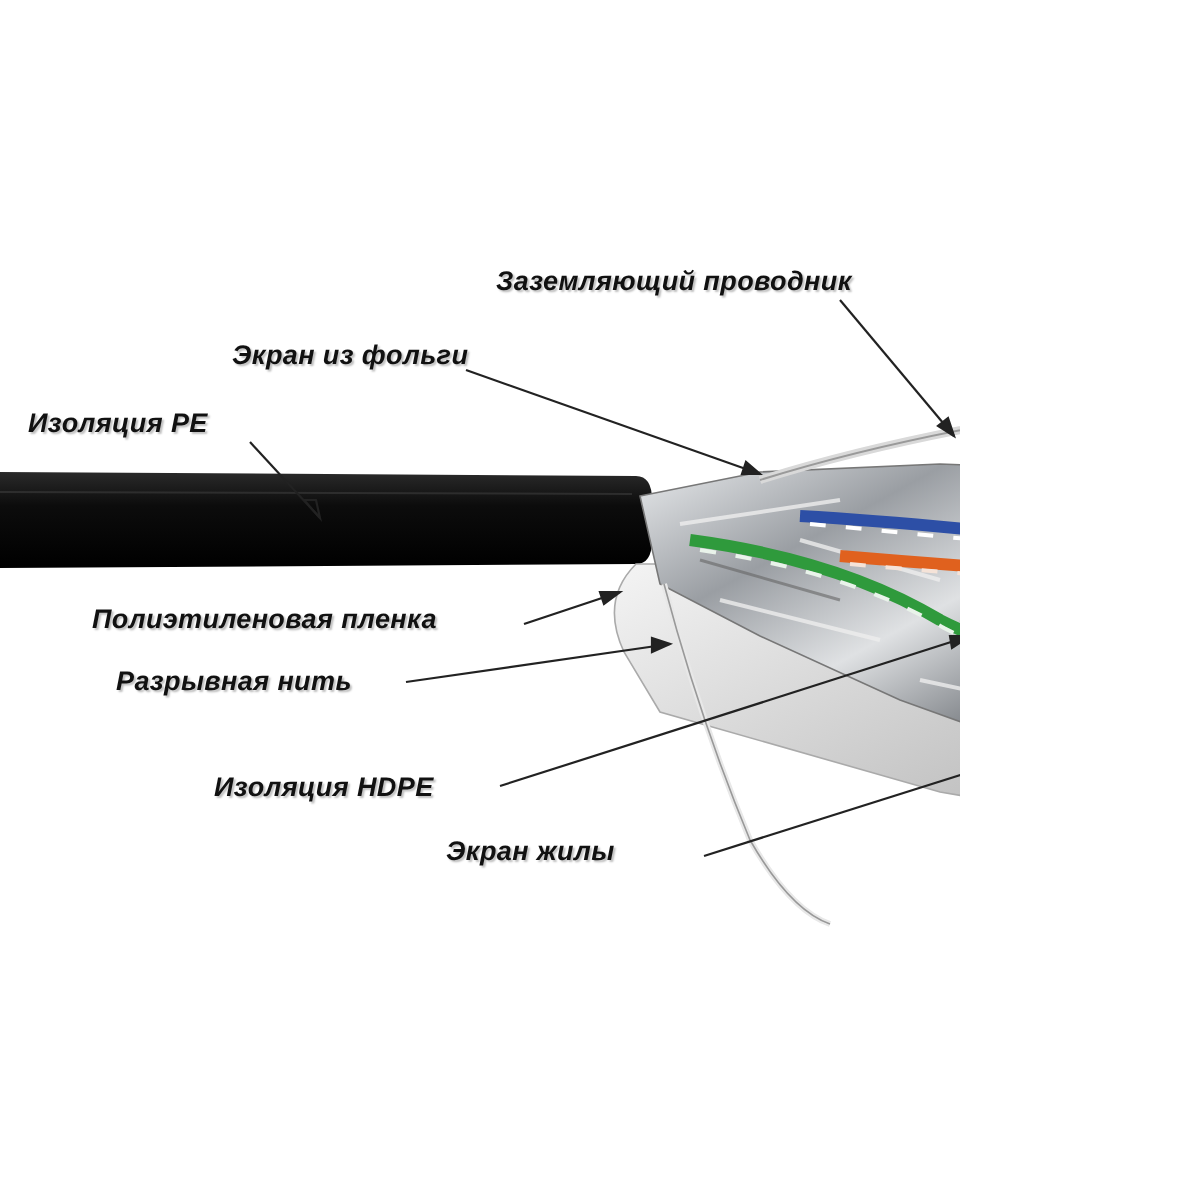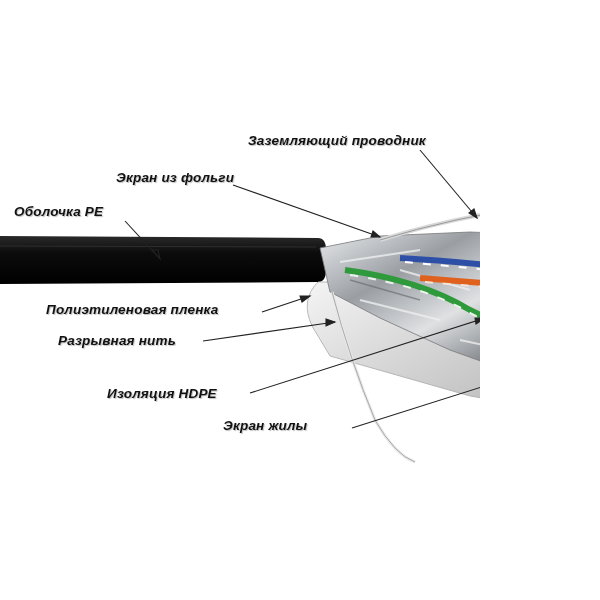--- a/index.html
+++ b/index.html
@@ -93,18 +93,18 @@
       <polygon points="335,322 326,326 326,319"></polygon>
       <line x1="250" y1="393" x2="485" y2="318"></line>
       <polygon points="485,318 476,324 475,318"></polygon>
       <line x1="352" y1="428" x2="567" y2="360"></line>
       <polygon points="567,360 558,366 557,360"></polygon>
     </g>
   </svg>
 
   <div class="label" style="left:248px; top:133px;">Заземляющий проводник</div>
   <div class="label" style="left:106px; top:170px;margin-left:10px;">Экран из фольги</div>
-  <div class="label" style="left:14px; top:204px;">Оболочка PE</div>
+  <div class="label" style="left:14px; top:204px;">Изоляция PE</div>
   <div class="label" style="left:58px; top:333px;">Разрывная нить</div>
   <div class="label" style="left:46px; top:302px;">Полиэтиленовая пленка</div>
   <div class="label" style="left:107px; top:386px;font-style:italic;">Изоляция HDPE</div>
   <div class="label" style="left:223px; top:418px;">Экран жилы</div>
 </div>
 
 </body></html>

